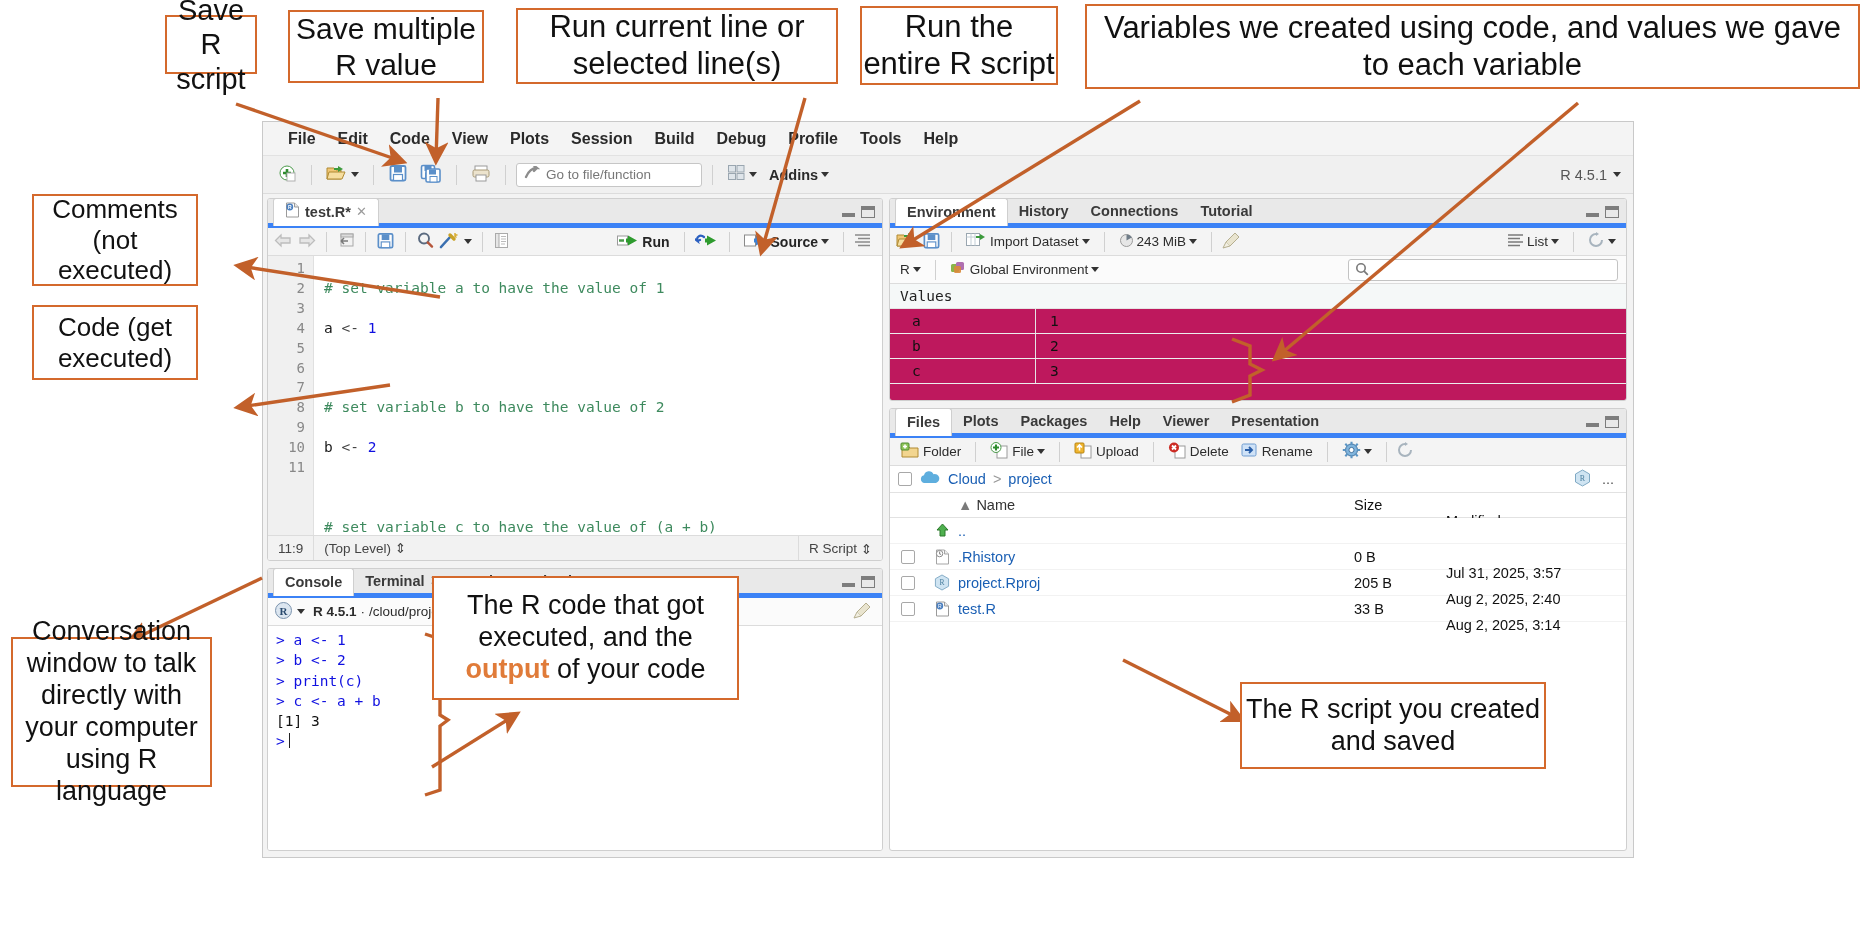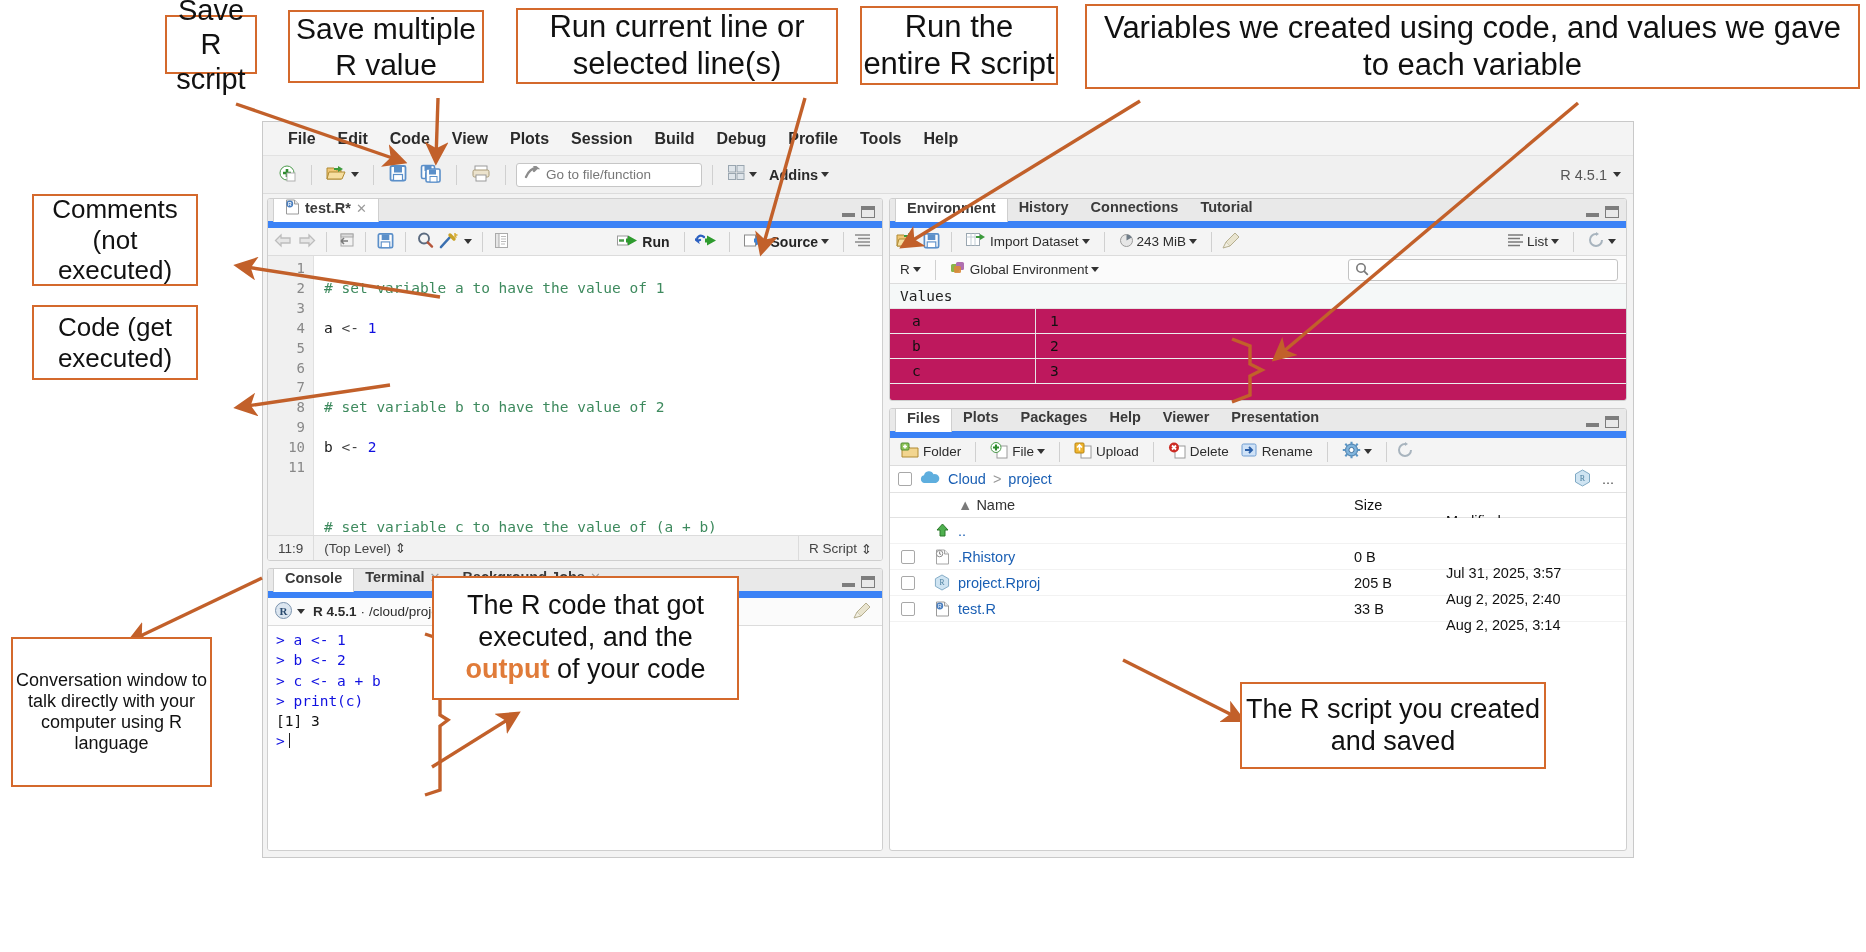--- a/index.html
+++ b/index.html
@@ -63,22 +63,22 @@
   .colR { width:738px; }
 
   .pane {
     background:#fff; border:1px solid #cfcfcf; border-radius:3px;
     display:flex; flex-direction:column; overflow:hidden;
   }
 
   
   .tabstrip {
     height:29px; background:#e9e9e9;
-    display:flex; align-items:flex-end;
-    border-bottom:7px solid #3b82f6;
+    display:flex; align-items:center;
+    border-bottom:5px solid #3b82f6;
     position:relative;
   }
   .tab {
     font-size:14.5px; font-weight:bold; color:#3a3a3a;
     padding:4px 11px 5px 11px; height:27px;
     display:flex; align-items:center; gap:5px; cursor:default;
   }
   .tab.active { background:#fff; border-left:1px solid #cfcfcf; border-right:1px solid #cfcfcf; border-top:1px solid #cfcfcf; border-radius:3px 3px 0 0; margin-bottom:-1px; height:28px; }
   .tab .xmark { color:#9a9a9a; font-size:13px; font-weight:normal; }
   .winbtns { position:absolute; right:7px; top:7px; display:flex; gap:6px; align-items:center; }
@@ -466,22 +466,22 @@
             <svg width="19" height="17" viewBox="0 0 19 17">
                 <path d="M13 1 L17 5 L8 14 L4 10 Z" fill="#e9e4cf" stroke="#b5ae8f"></path>
                 <path d="M4 10 L1 16 L8 14" fill="#f2efe2" stroke="#b5ae8f"></path>
               </svg>
           </span>
         </div>
 
         <div class="consolebody">
           <div class="cons-in">&gt; a &lt;- 1</div>
           <div class="cons-in">&gt; b &lt;- 2</div>
+          <div class="cons-in">&gt; print(c)</div>
           <div class="cons-in">&gt; c &lt;- a + b</div>
-          <div class="cons-in">&gt; print(c)</div>
           <div class="cons-out">[1] 3</div>
           <div class="cons-in"><span>&gt;</span><span class="cursorbar"></span></div>
         </div>
       </div>
     </div>
 
     <div class="col colR">
 
       <div class="pane" style="height:203px;">
         <div class="tabstrip">
@@ -852,21 +852,21 @@
 
 <div class="callout cond" style="left:165px;  top:15px;  width:92px;  height:59px;  font-size:29px;">Save R script</div>
 <div class="callout cond" style="left:288px;  top:10px;  width:196px; height:73px;  font-size:30px;">Save multiple R value</div>
 <div class="callout cond" style="left:516px;  top:8px;   width:322px; height:76px;  font-size:31px;">Run current line or selected line(s)</div>
 <div class="callout cond" style="left:860px;  top:6px;   width:198px; height:79px;  font-size:31px;">Run the entire R script</div>
 <div class="callout cond" style="left:1085px; top:4px;   width:775px; height:85px;  font-size:31px; padding:0 14px;">Variables we created using code, and values we gave to each variable</div>
 
 <div class="callout" style="left:32px; top:194px; width:166px; height:92px; font-size:26px;">Comments (not executed)</div>
 <div class="callout" style="left:32px; top:305px; width:166px; height:75px; font-size:26px;">Code (get executed)</div>
 
-<div class="callout" style="left:11px; top:637px; width:201px; height:150px; font-size:18px;">Conversation window to talk directly with your computer using R language</div>
+<div class="callout" style="left:11px; top:637px; width:201px; height:150px; font-size:27px;">Conversation window to talk directly with your computer using R language</div>
 
 <div class="callout" style="left:432px; top:576px; width:307px; height:124px; font-size:27px; padding:9px 10px;">
   <span>
     <span>The R code that got executed, and the </span><span class="orange">output</span><span> of your code</span>
   </span>
 </div>
 
 <div class="callout" style="left:1240px; top:682px; width:306px; height:87px; font-size:27px;">The R script you created and saved</div>
 
 </body></html>

